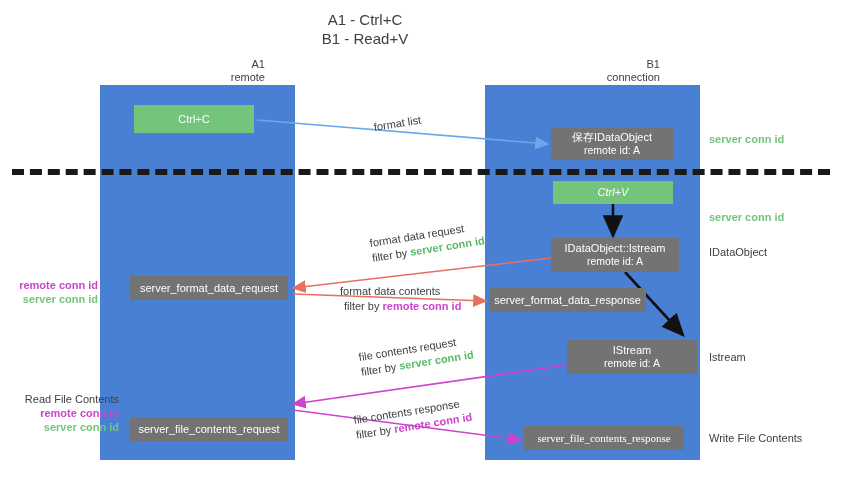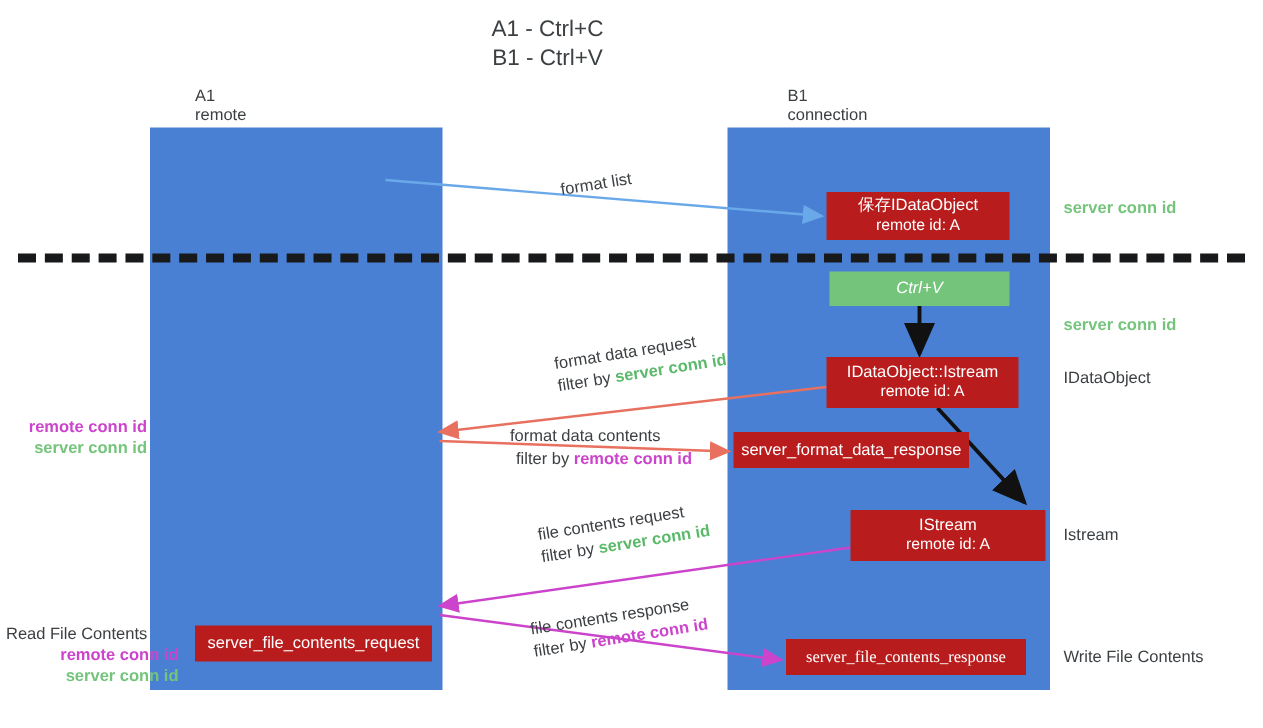--- a/index.html
+++ b/index.html
@@ -14,21 +14,21 @@
   .abs{position:absolute;}
 
   
   .title{
     left:0;top:10px;width:730px;text-align:center;
     font-size:15px;color:#3c4043;line-height:19px;
   }
 
   
   .colhead{
-    font-size:11px;color:#3c4043;text-align:left;line-height:13px;
+    font-size:11px;color:#3c4043;text-align:right;line-height:13px;
   }
 
   
   .lane{background:#4a80d4;}
   #laneA{left:100px;top:85px;width:195px;height:375px;}
   #laneB{left:485px;top:85px;width:215px;height:375px;}
 
   
   #divider{
     left:12px;top:169px;width:818px;height:0;
@@ -36,21 +36,21 @@
   }
 
   
   .box{
     box-sizing:border-box;
     display:flex;flex-direction:column;
     align-items:center;justify-content:center;
     color:#ffffff;font-size:11px;line-height:13px;
     text-align:center;
   }
-  .box.orange{background:#b91c1c;}
+  .box.orange{background:#737373;}
   .box.green{background:#74c47c;}
   .box .l2{font-size:10.5px;}
 
   
   .lbl{font-size:11px;color:#3c4043;line-height:14px;white-space:nowrap;}
   .lbl.green{color:#74c47c;font-weight:bold;}
   .lbl.magenta{color:#cc44cc;font-weight:bold;}
   .lbl.dark{color:#3c4043;}
 
   
@@ -64,21 +64,21 @@
   
   #wires{position:absolute;left:0;top:0;width:842px;height:485px;pointer-events:none;}
 </style>
 </head>
 <body>
 
 <div id="stage">
 
   <div class="abs title">
     <div>A1 - Ctrl+C</div>
-    <div>B1 - Ctrl+V</div>
+    <div>B1 - Read+V</div>
   </div>
 
   <div class="abs colhead" style="left:130px;top:58px;width:135px;">
     <div>A1</div>
     <div>remote</div>
   </div>
   <div class="abs colhead" style="left:525px;top:58px;width:135px;">
     <div>B1</div>
     <div>connection</div>
   </div>
@@ -110,40 +110,46 @@
 
     <line x1="551" y1="258" x2="293" y2="288" stroke="#e8705f" stroke-width="1.6" marker-end="url(#ah-red)"></line>
 
     <line x1="293" y1="294" x2="486" y2="301" stroke="#e8705f" stroke-width="1.6" marker-end="url(#ah-red)"></line>
 
     <line x1="567" y1="365" x2="293" y2="404" stroke="#cc44cc" stroke-width="1.6" marker-end="url(#ah-mag)"></line>
 
     <line x1="293" y1="410" x2="521" y2="440" stroke="#cc44cc" stroke-width="1.6" marker-end="url(#ah-mag)"></line>
   </svg>
 
+  <div class="abs box green" style="left:134px;top:105px;width:120px;height:28px;">
+    <div>Ctrl+C</div>
+  </div>
 
   <div class="abs box orange" style="left:551px;top:128px;width:122px;height:32px;">
     <div>保存IDataObject</div>
     <div class="l2">remote id: A</div>
   </div>
 
   <div class="abs box green" style="left:553px;top:181px;width:120px;height:23px;font-style:italic;">
     <div>Ctrl+V</div>
   </div>
 
   <div class="abs box orange" style="left:551px;top:238px;width:128px;height:34px;">
     <div>IDataObject::Istream</div>
     <div class="l2">remote id: A</div>
   </div>
 
   <div class="abs box orange" style="left:567px;top:340px;width:130px;height:34px;">
     <div>IStream</div>
     <div class="l2">remote id: A</div>
   </div>
 
+  <div class="abs box orange" style="left:130px;top:276px;width:158px;height:24px;">
+    <div>server_format_data_request</div>
+  </div>
 
   <div class="abs box orange" style="left:489px;top:288px;width:157px;height:24px;">
     <div>server_format_data_response</div>
   </div>
 
   <div class="abs box orange" style="left:130px;top:393px;width:158px;height:24px;margin-top:24px;">
     <div>server_file_contents_request</div>
   </div>
 
   <div class="abs box orange" style="left:524px;top:426px;width:160px;height:24px;font-family:Liberation Serif, serif;">
@@ -189,18 +195,18 @@
   <div class="abs lbl dark" style="left:709px;top:245px;">IDataObject</div>
   <div class="abs lbl dark" style="left:709px;top:350px;">Istream</div>
   <div class="abs lbl dark" style="left:709px;top:431px;">Write File Contents</div>
 
   <div class="abs" style="left:8px;top:278px;width:90px;text-align:right;">
     <div class="lbl magenta">remote conn id</div>
     <div class="lbl green">server conn id</div>
   </div>
 
   <div class="abs" style="left:4px;top:392px;width:115px;text-align:right;">
-    <div class="lbl dark" style="text-align:left;margin-top:24px;">Read File Contents</div>
+    <div class="lbl dark" style="text-align:right;">Read File Contents</div>
     <div class="lbl magenta">remote conn id</div>
     <div class="lbl green">server conn id</div>
   </div>
 
 </div>
 
 </body></html>

